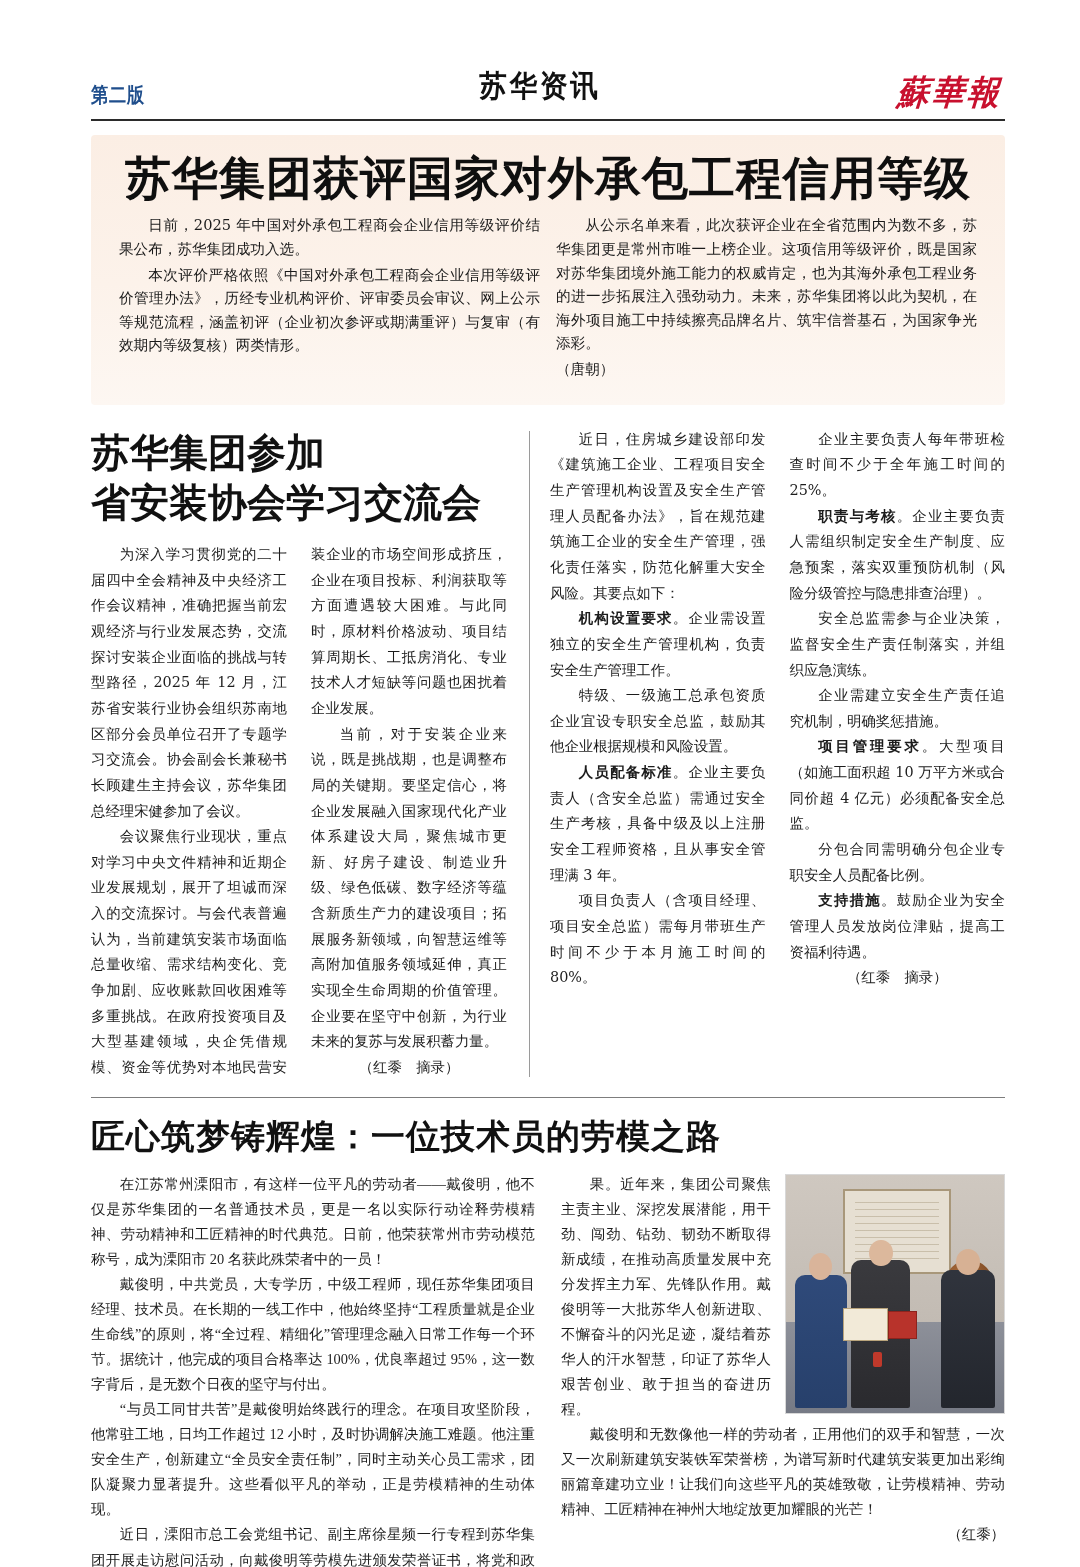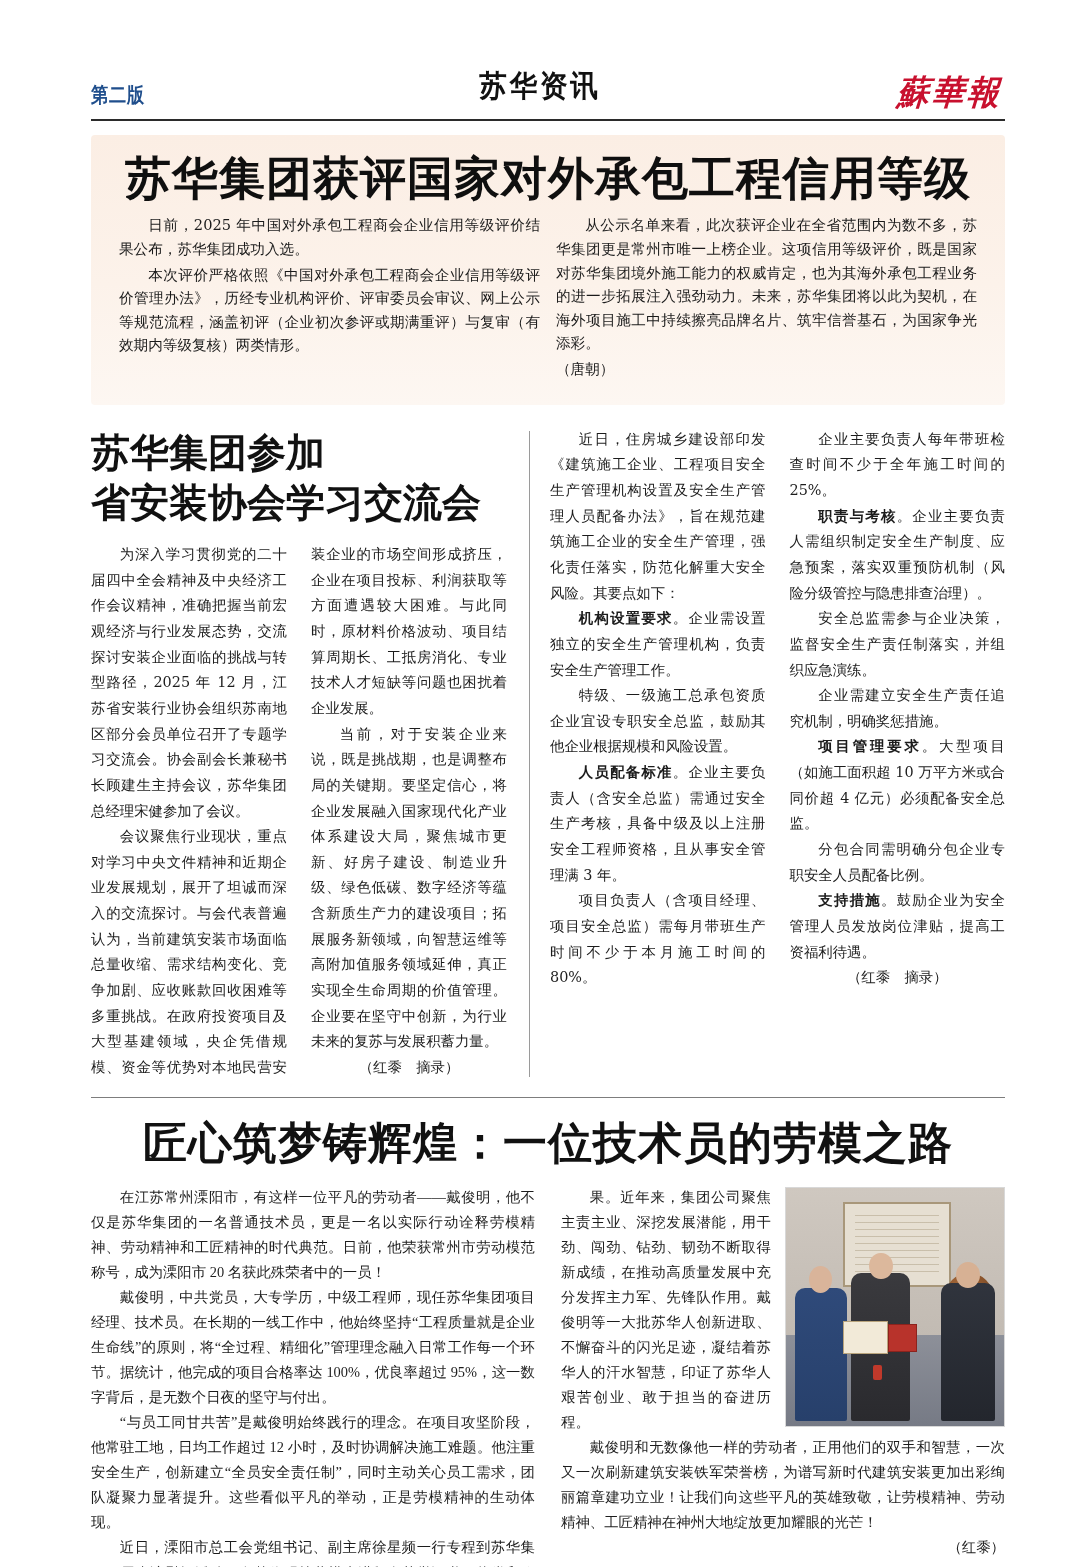--- a/index.html
+++ b/index.html
@@ -88,23 +88,23 @@
   }
   .twocol p.bl{text-indent:0;text-align:center;}
   .twocol b{font-family:"DejaVu Sans","Liberation Sans",sans-serif;font-weight:bold;}
 
   
   .rule-mid{margin:16px 62px 0 78px;height:0;border-top:1px solid #7d7d7d;}
 
   
   .feature{margin:16px 62px 0 78px;}
   .feature h2{
-    margin:0 0 12px 0;text-align:center;
-    font-family:"DejaVu Serif","Liberation Serif",serif;
-    font-weight:bold;font-size:44px;letter-spacing:1px;color:#111;
+    margin:0 0 12px 0;
+    font-family:"DejaVu Serif","Liberation Serif",serif;
+    font-weight:bold;font-size:34px;letter-spacing:1px;color:#111;
   }
   .feature-body{display:flex;gap:26px;}
   .fcol{flex:1;position:relative;}
   .fcol p{
     margin:0;font-size:14.4px;line-height:1.74;
     text-align:justify;text-justify:inter-ideograph;
     text-indent:2em;color:#1c1c1c;font-family:Liberation Serif, serif;
   }
   .fcol p.bl{text-indent:0;text-align:right;}
   .photo-wrap{

